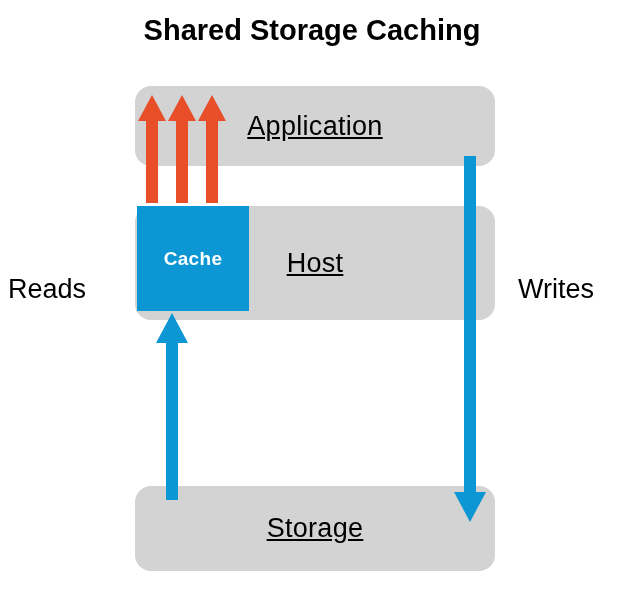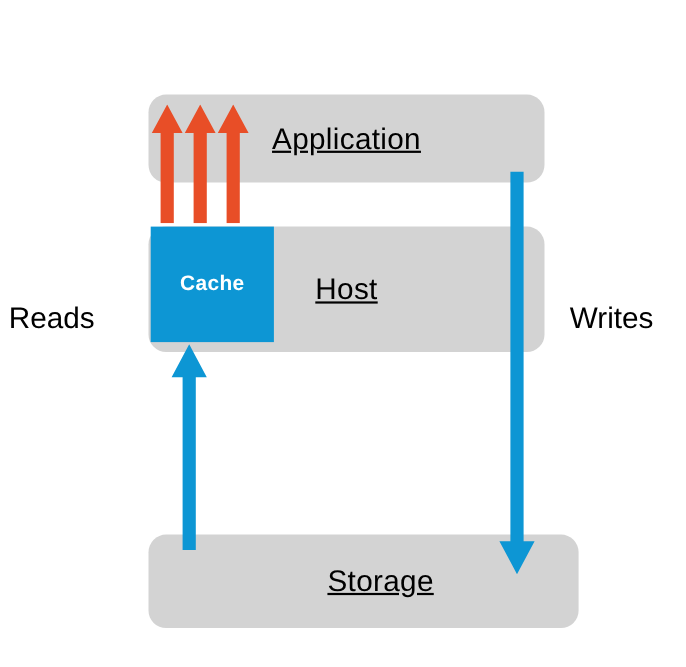--- a/index.html
+++ b/index.html
@@ -32,21 +32,21 @@
     background: var(--layer-gray, #d3d3d3);
     border-radius: 16px;
     display: flex;
     align-items: center;
     justify-content: center;
     text-decoration: underline;
   }
   .layer-application { top: 86px;  height: 80px; }
   .layer-host        { top: 206px; height: 114px; }
   .layer-fabric      { top: 346px; height: 85px; }
-  .layer-storage     { top: 486px; height: 85px; padding-left: 31px; }
+  .layer-storage     { top: 486px; height: 85px; }
   .layer-label {
     font-size: 27px;
     color: #000000;
     letter-spacing: 0.3px;
   }
   .cache-box {
     position: absolute;
     left: 137px;
     top: 206px;
     width: 112px;
@@ -73,20 +73,21 @@
     color: #000000;
   }
   .reads  { left: 8px;   top: 274px; }
   .writes { left: 518px; top: 274px; }
 </style>
 </head>
 <body>
 
 <div class="canvas">
 
+  <h1 class="title">Shared Storage Caching</h1>
 
   <div class="layer layer-application">
     <span class="layer-label">Application</span>
   </div>
   <div class="layer layer-host">
     <span class="layer-label">Host</span>
   </div>
   <div class="layer layer-storage">
     <span class="layer-label">Storage</span>
   </div>

